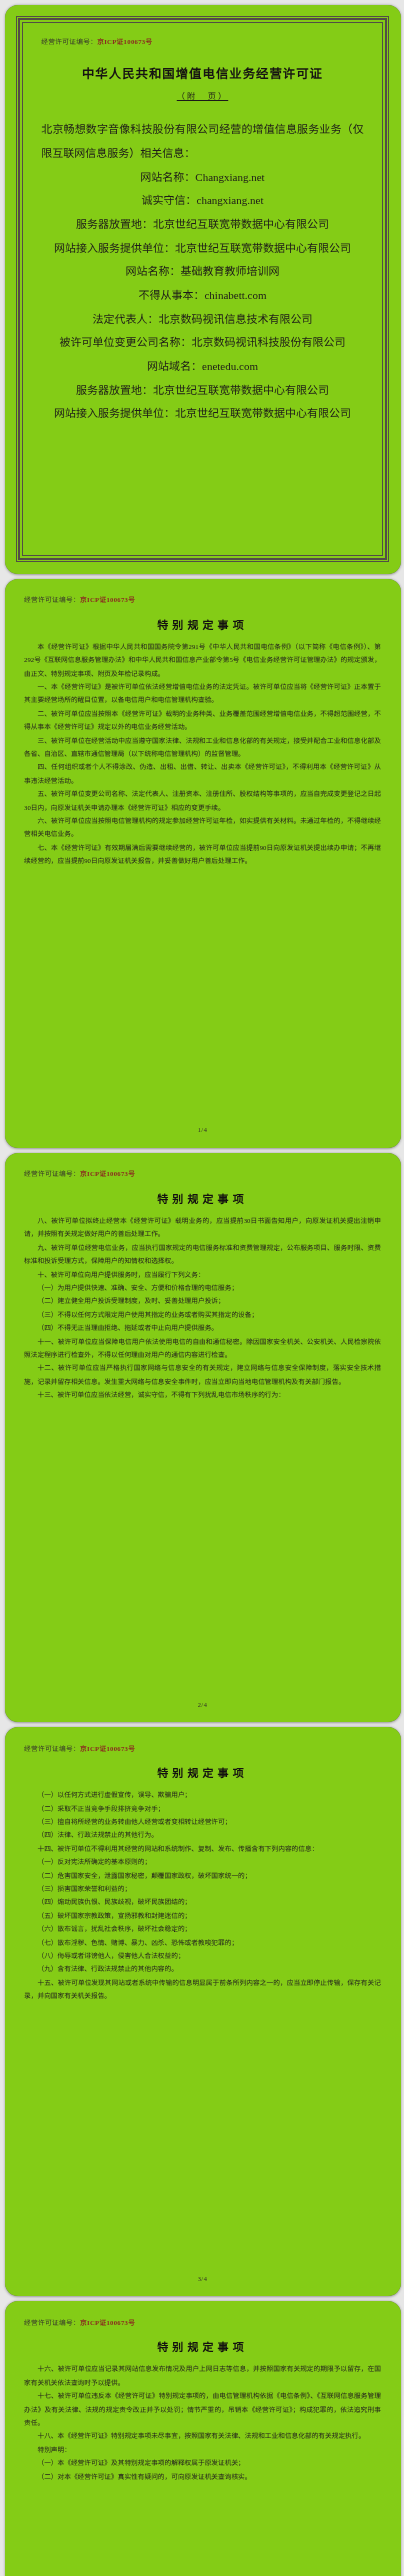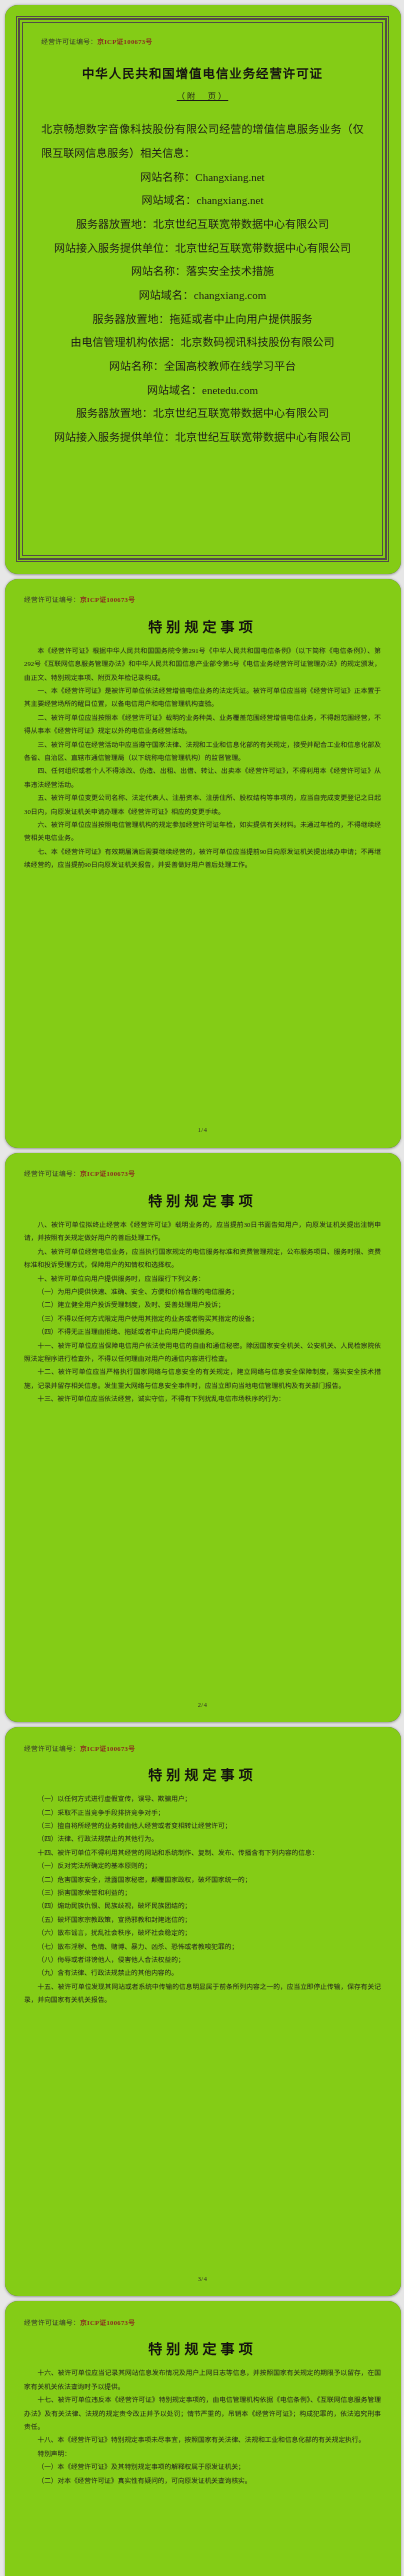--- a/index.html
+++ b/index.html
@@ -74,21 +74,21 @@
     font-size: 11px;
     line-height: 2.15;
     color: #1d1b19;
   }
   .cert-intro { text-align: justify; }
   .cert-entries p { margin: 0; text-align: center; }
   
   .sp-pad { padding: 15.5px 19.6px 0 19.6px; }
   .sp-title {
     text-align: center;
-    font-size: 14px;
+    font-size: 11px;
     font-weight: bold;
     letter-spacing: 4.1px;
     margin: 11.3px 0 8.2px 0;
     color: #141210;
   }
   .sp-body {
     font-size: 6.7px;
     line-height: 2.0;
     text-align: justify;
     color: #23211e;
@@ -118,35 +118,34 @@
             <span>经营许可证编号：</span><span class="num">京ICP证100673号</span>
           </div>
           <div class="cert-title">中华人民共和国增值电信业务经营许可证</div>
           <div class="cert-subtitle">（附　页）</div>
           <div class="cert-body">
             <div class="cert-intro">北京畅想数字音像科技股份有限公司经营的增值信息服务业务（仅限互联网信息服务）相关信息：</div>
             <div class="cert-entries">
 
                 <p>网站名称：Changxiang.net</p>
 
-                <p>网站域名：changxiang.net</p>
+                <p>诚实守信：changxiang.net</p>
 
                 <p>服务器放置地：北京世纪互联宽带数据中心有限公司</p>
 
                 <p>网站接入服务提供单位：北京世纪互联宽带数据中心有限公司</p>
 
-                <p>网站名称：落实安全技术措施</p>
-
-                <p>网站域名：changxiang.com</p>
-
-                <p>服务器放置地：拖延或者中止向用户提供服务</p>
-
-                <p>由电信管理机构依据：北京数码视讯科技股份有限公司</p>
-
-                <p>网站名称：全国高校教师在线学习平台</p>
+                <p>网站名称：基础教育教师培训网</p>
+
+                <p>不得从事本：chinabett.com</p>
+
+                <p>法定代表人：北京数码视讯信息技术有限公司</p>
+
+                <p>被许可单位变更公司名称：北京数码视讯科技股份有限公司</p>
+
 
                 <p>网站域名：enetedu.com</p>
 
                 <p>服务器放置地：北京世纪互联宽带数据中心有限公司</p>
 
                 <p>网站接入服务提供单位：北京世纪互联宽带数据中心有限公司</p>
               </div>
           </div>
         </div>
       </div>

